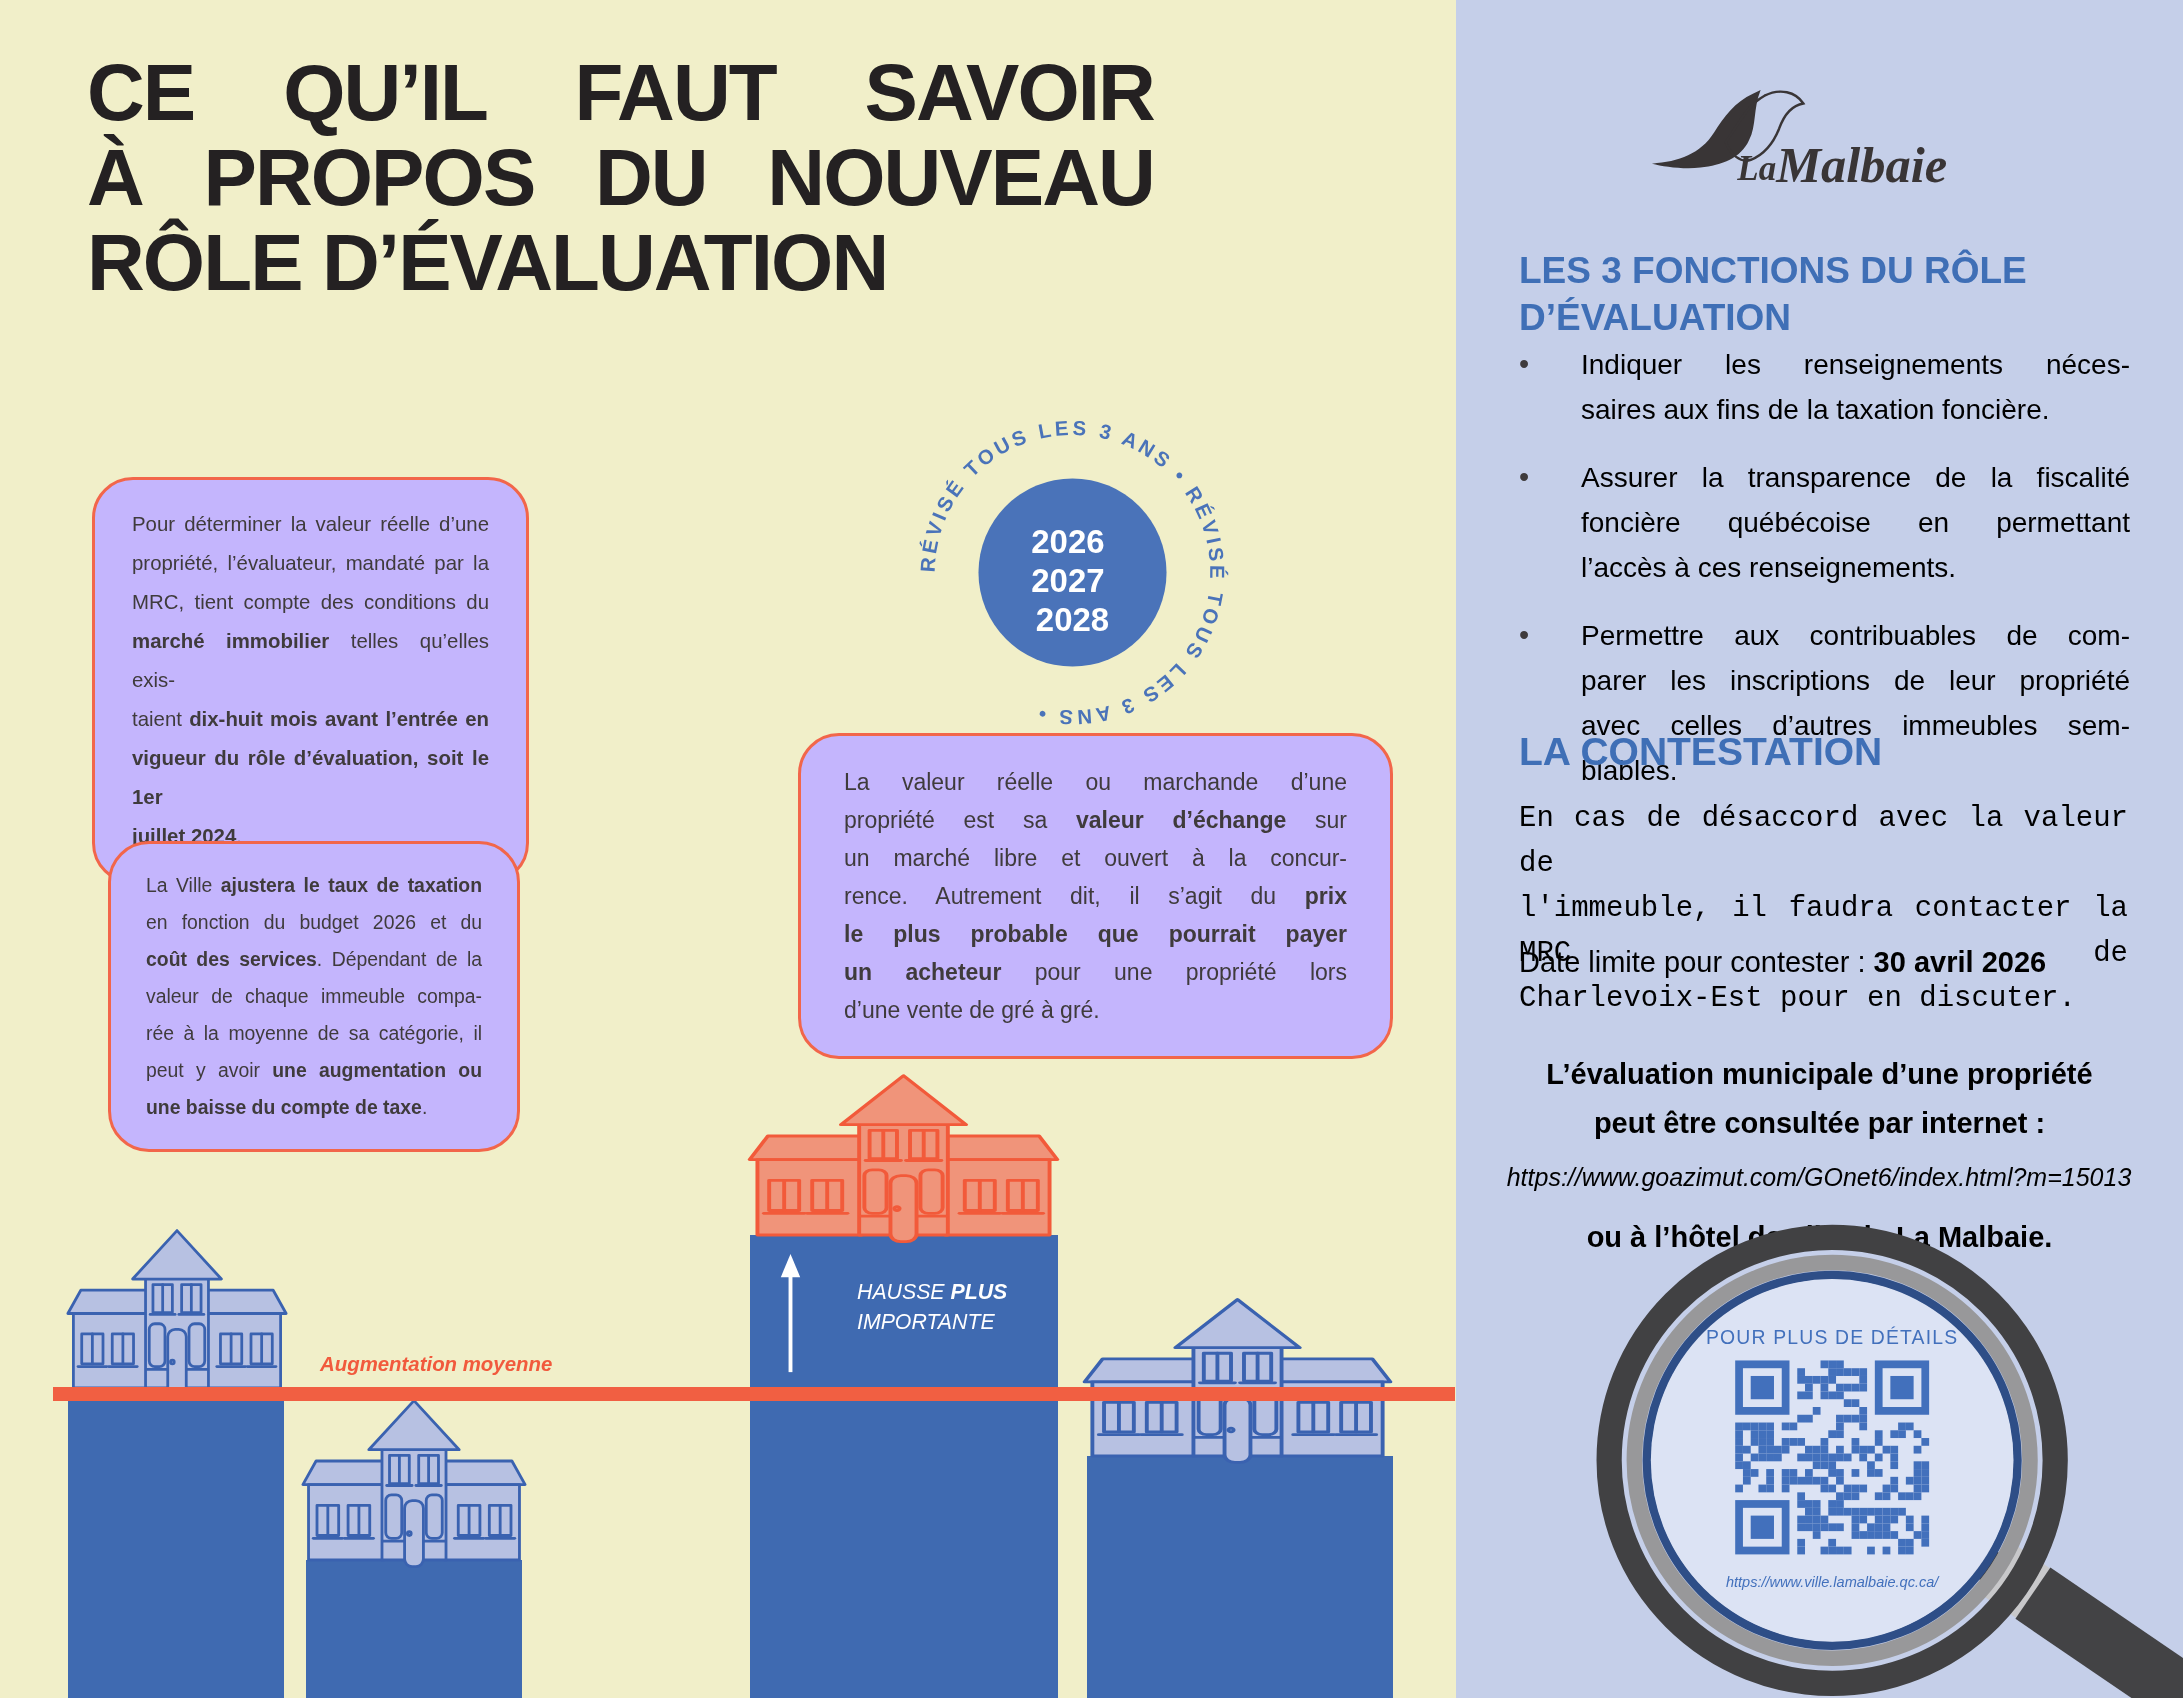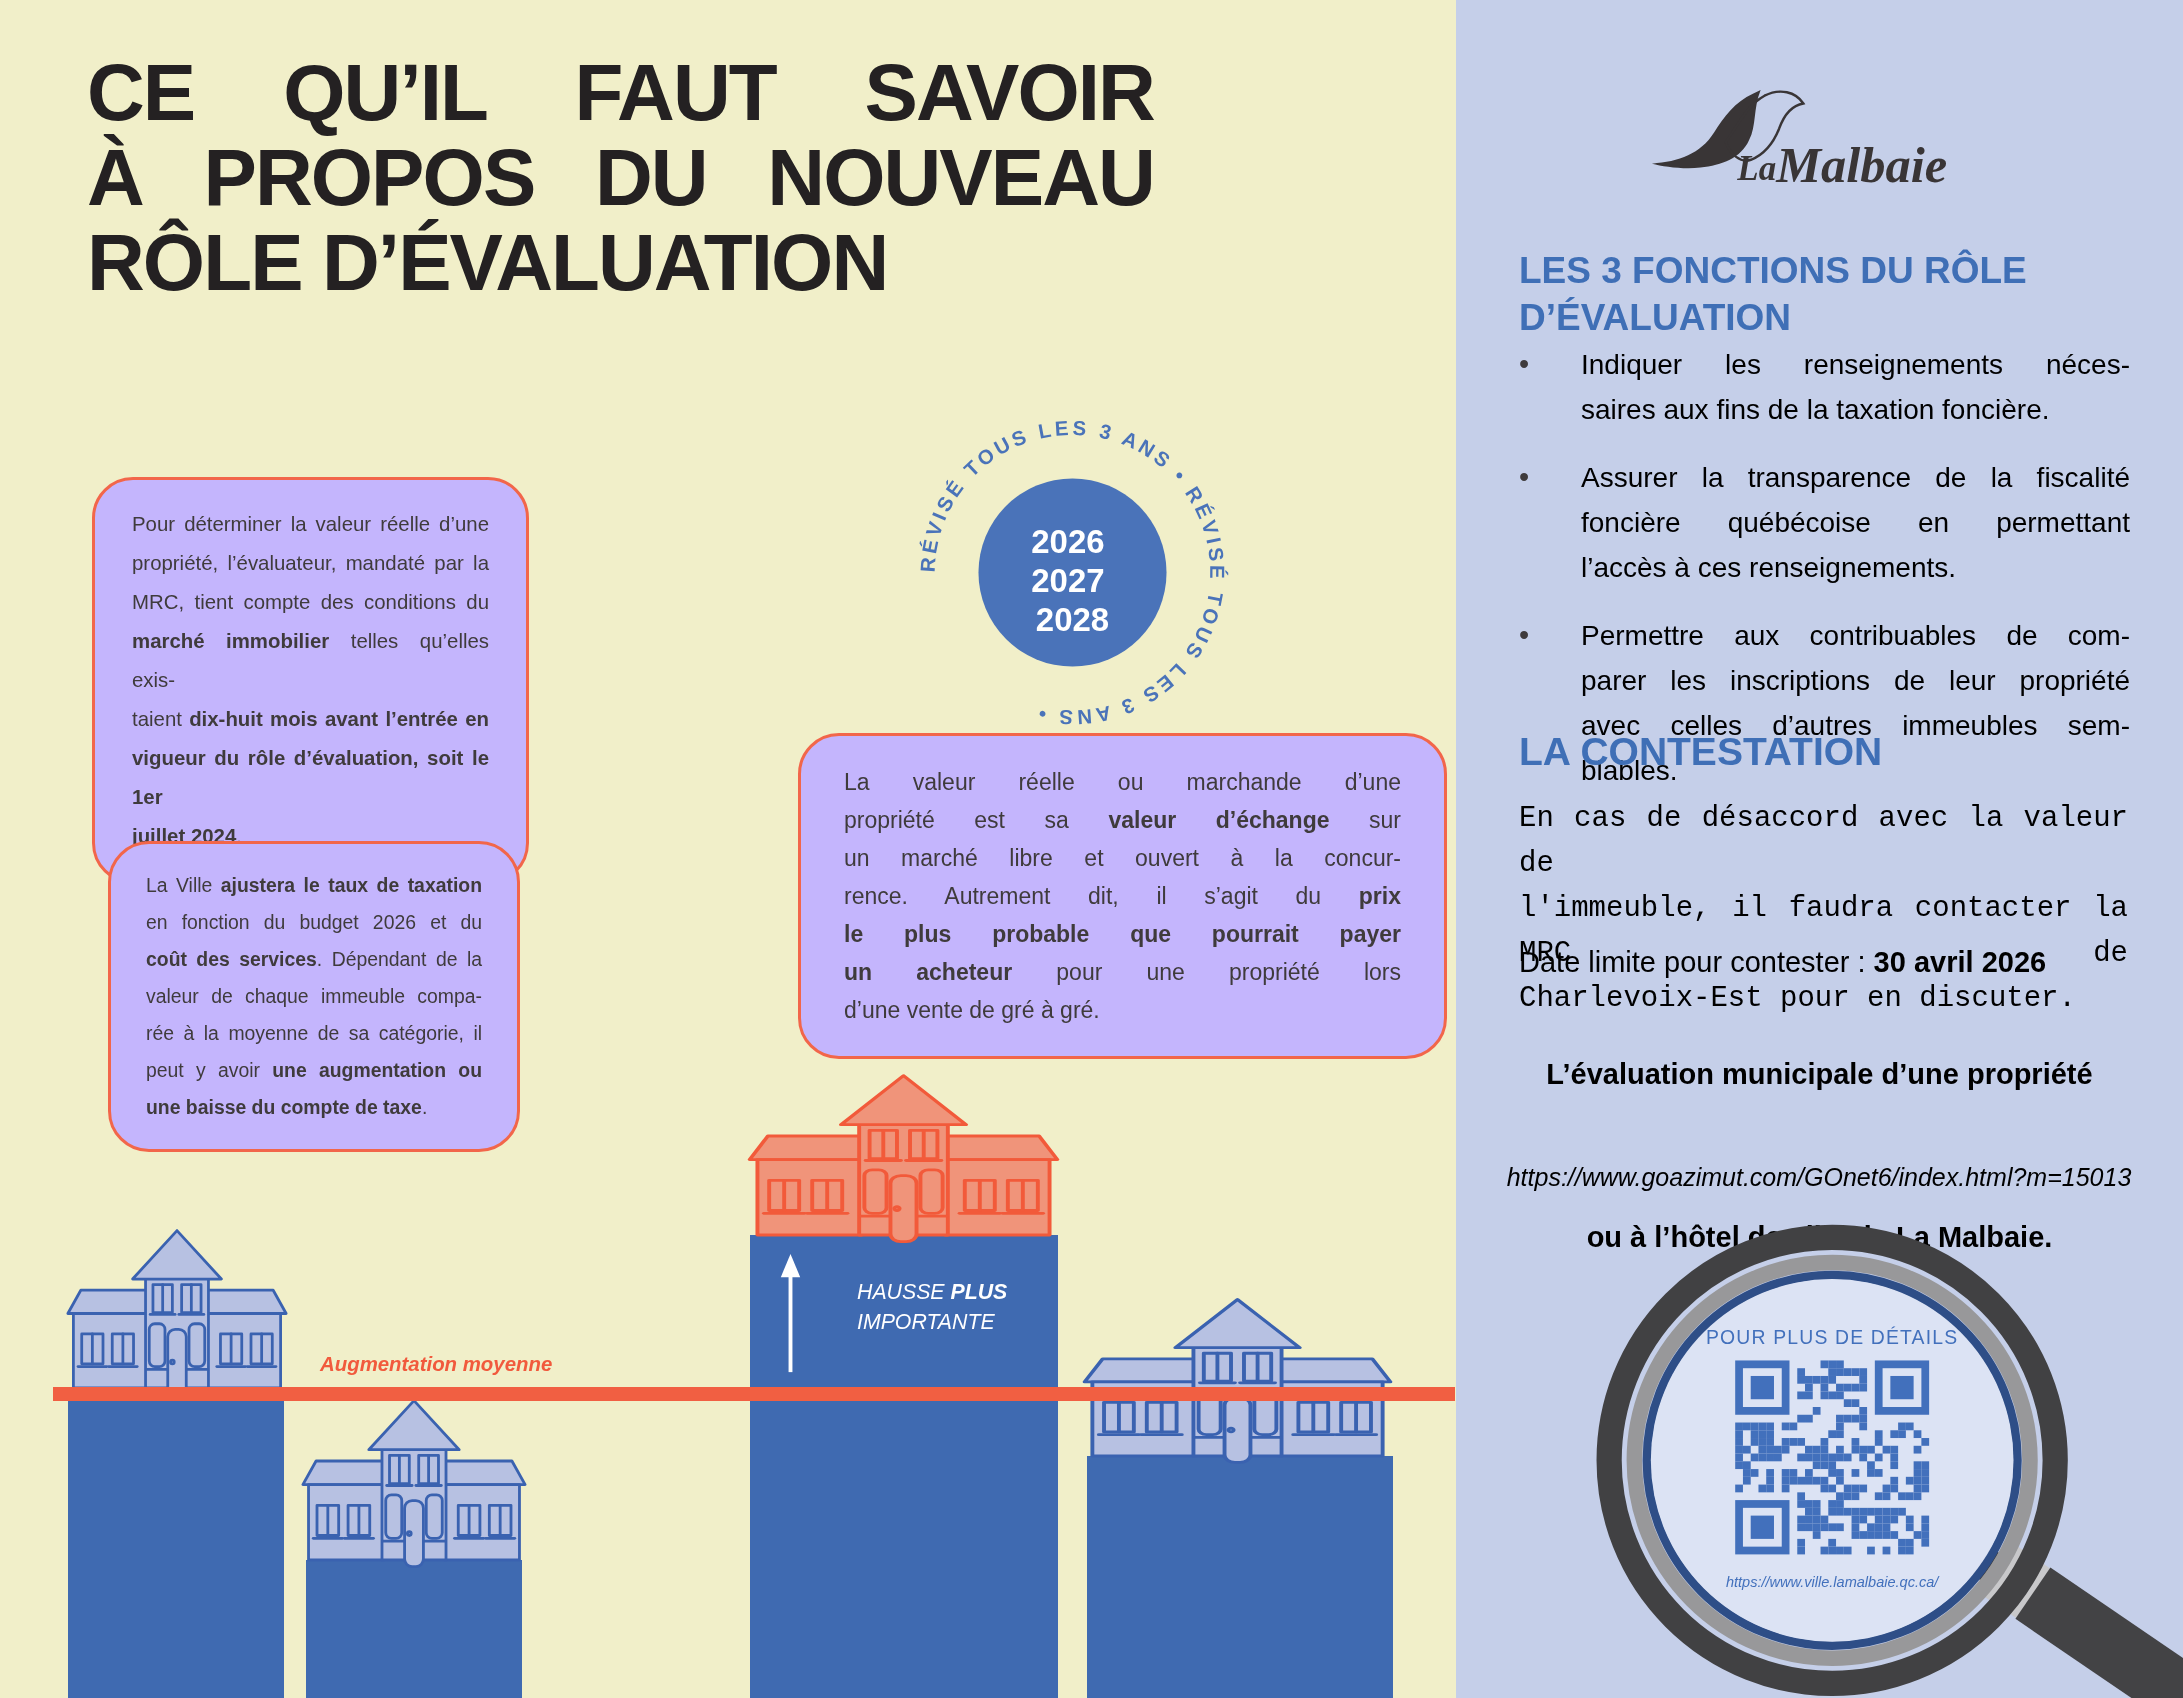--- a/index.html
+++ b/index.html
@@ -7,21 +7,21 @@
   #page{position:relative;width:2183px;height:1698px;overflow:hidden;
         font-family:"Liberation Sans",sans-serif;background:var(--bg-left);}
   
   #title{position:absolute;left:87px;top:50px;width:1067px;
          font-size:80px;line-height:85px;font-weight:bold;letter-spacing:-1.9px;
          color:var(--ink);}
   .obox{position:absolute;background:#c4b5fd;border:3.9px solid var(--orange);
         border-radius:41px;color:var(--body);}
   #box1{left:92px;top:477px;width:437px;padding:25px 37px;font-size:20.4px;line-height:39px;}
   #box2{left:108px;top:841px;width:412px;padding:23px 35px;font-size:19.4px;line-height:37px;}
-  #box3{left:798px;top:733px;width:649px;padding:27px 43px;font-size:23px;line-height:38px;}
+  #box3{left:798px;top:733px;width:595px;padding:27px 43px;font-size:23px;line-height:38px;}
   .jline{text-align:justify;text-align-last:justify;white-space:normal;}
   .jline.last{text-align-last:left;}
   .clines .jline{text-align:center;text-align-last:center;}
   .clines .jline.last{text-align-last:center;}
   
   #badge{position:absolute;left:898px;top:398px;}
   
   .bar{position:absolute;background:var(--blue-bar);z-index:10;}
   .house{position:absolute;z-index:20;overflow:visible;}
   .house *{fill:var(--hf);stroke:var(--hs);stroke-width:3;vector-effect:non-scaling-stroke;}
@@ -224,20 +224,21 @@
   <div id="contest-para">
       <div class="jline">En cas de désaccord avec la valeur de</div>
       <div class="jline">l'immeuble, il faudra contacter la MRC de</div>
       <div class="jline last">Charlevoix-Est pour en discuter.</div>
     </div>
 
   <div id="deadline">Date limite pour contester : <b>30 avril 2026</b></div>
 
   <div id="net-block" class="clines">
       <div class="jline">L’évaluation municipale d’une propriété</div>
+      <div class="jline last">peut être consultée par internet :</div>
     </div>
 
   <div id="net-url">https://www.goazimut.com/GOnet6/index.html?m=15013</div>
 
   <div id="net-outro">ou à l’hôtel de ville de La Malbaie.</div>
 
   <svg id="magnifier" width="737" height="582" viewBox="0 0 760 600">
     <g stroke-linecap="butt">
       <line x1="488" y1="442" x2="540" y2="478" stroke="#3b3b3c" stroke-width="34"></line>
       <line x1="531" y1="469" x2="567" y2="493" stroke="var(--handle-band)" stroke-width="62"></line>

